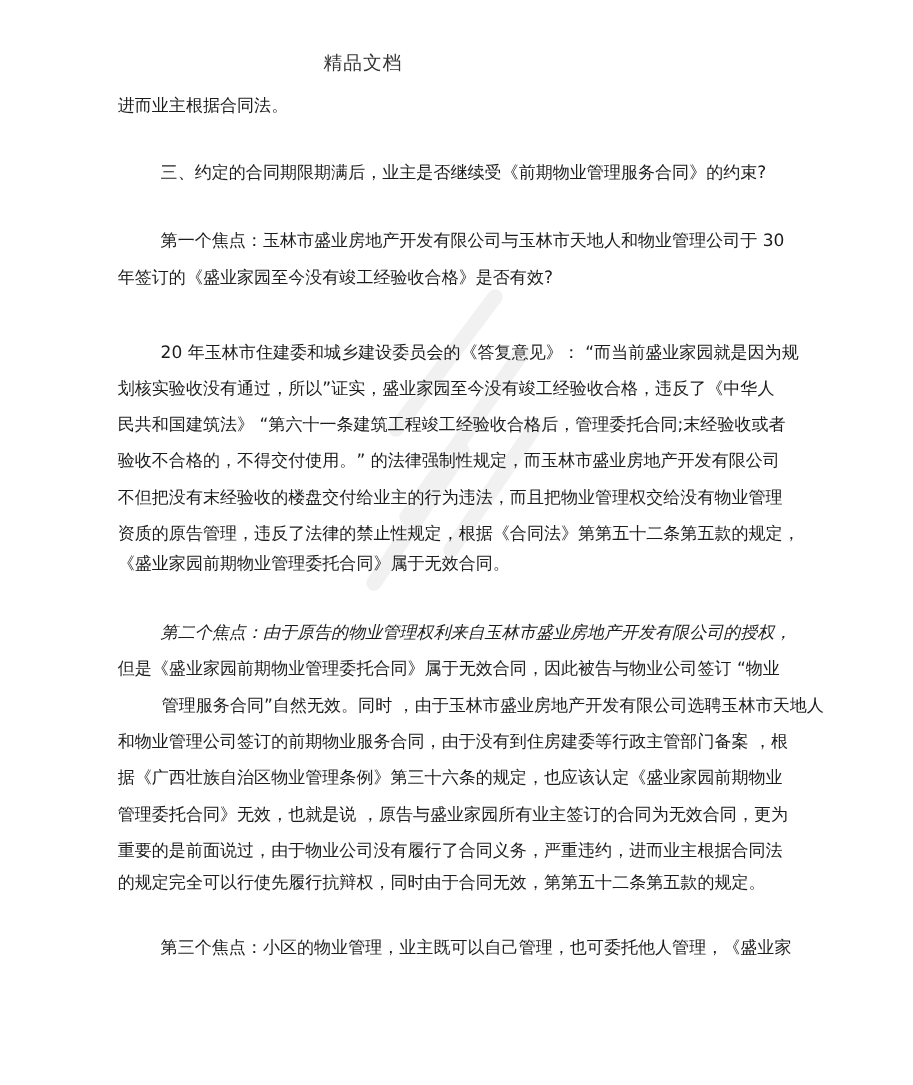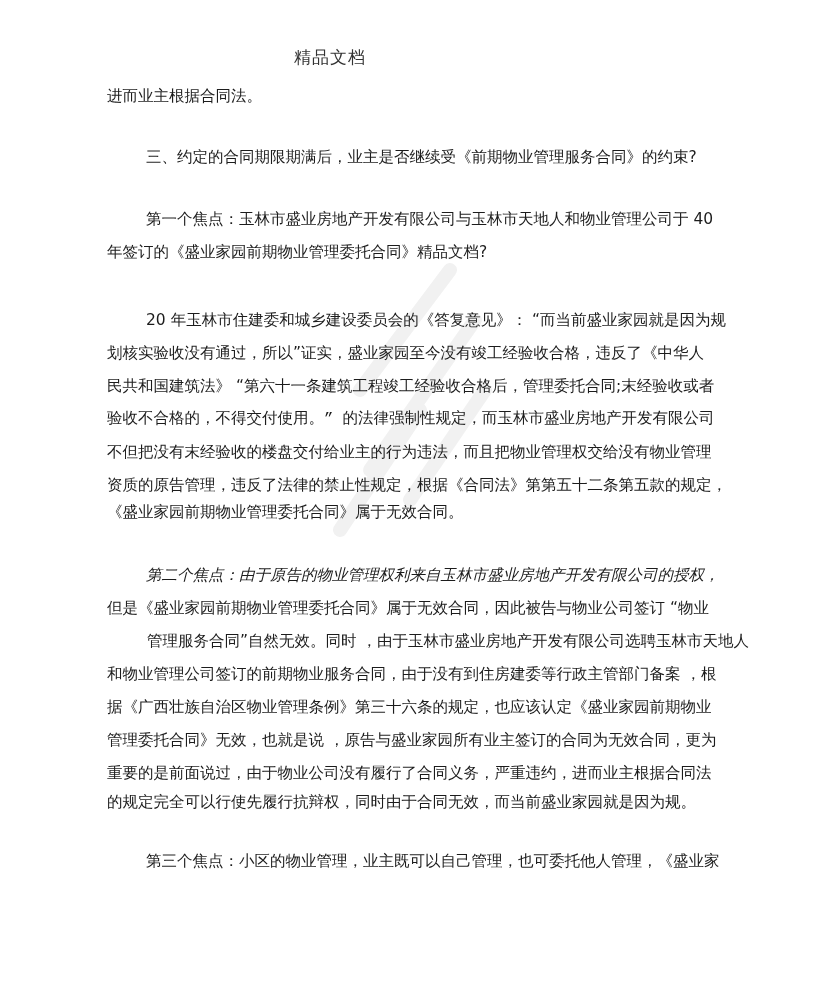--- a/index.html
+++ b/index.html
@@ -54,31 +54,31 @@
     <path d="M150 30 L60 150"></path>
     <path d="M175 80 L70 230"></path>
     <path d="M120 170 L40 290"></path>
     <path d="M185 150 L110 260"></path>
   </g>
 </svg>
 
 <div id="doc-body">
     <div class="line" style="top: 86px;">进而业主根据合同法。</div>
     <div class="line indent" style="top: 147px;">三、约定的合同期限期满后，业主是否继续受《前期物业管理服务合同》的约束?</div>
-    <div class="line indent" style="top: 209px;">第一个焦点：玉林市盛业房地产开发有限公司与玉林市天地人和物业管理公司于  40</div>
-    <div class="line" style="top: 242px;">年签订的《盛业家园前期物业管理委托合同》精品文档?</div>
+    <div class="line indent" style="top: 209px;">第一个焦点：玉林市盛业房地产开发有限公司与玉林市天地人和物业管理公司于  30</div>
+    <div class="line" style="top: 242px;">年签订的《盛业家园至今没有竣工经验收合格》是否有效?</div>
     <div class="line indent" style="top: 310px;">20 年玉林市住建委和城乡建设委员会的《答复意见》：  “而当前盛业家园就是因为规</div>
     <div class="line" style="top: 343px;">划核实验收没有通过，所以”证实，盛业家园至今没有竣工经验收合格，违反了《中华人</div>
     <div class="line" style="top: 376px;">民共和国建筑法》  “第六十一条建筑工程竣工经验收合格后，管理委托合同;末经验收或者</div>
-    <div class="line" style="top: 409px; font-family: Liberation Mono, monospace;">验收不合格的，不得交付使用。”    的法律强制性规定，而玉林市盛业房地产开发有限公司</div>
+    <div class="line" style="top: 409px;">验收不合格的，不得交付使用。”    的法律强制性规定，而玉林市盛业房地产开发有限公司</div>
     <div class="line" style="top: 442px;">不但把没有末经验收的楼盘交付给业主的行为违法，而且把物业管理权交给没有物业管理</div>
     <div class="line" style="top: 475px;">资质的原告管理，违反了法律的禁止性规定，根据《合同法》第第五十二条第五款的规定，</div>
     <div class="line" style="top: 502px;">《盛业家园前期物业管理委托合同》属于无效合同。</div>
     <div class="line indent" style="top: 565px; font-style: italic;">第二个焦点：由于原告的物业管理权利来自玉林市盛业房地产开发有限公司的授权，</div>
     <div class="line" style="top: 598px;">但是《盛业家园前期物业管理委托合同》属于无效合同，因此被告与物业公司签订 “物业</div>
     <div class="line" style="top: 631px; margin-left: 40px;">管理服务合同”自然无效。同时 ，由于玉林市盛业房地产开发有限公司选聘玉林市天地人</div>
     <div class="line" style="top: 664px;">和物业管理公司签订的前期物业服务合同，由于没有到住房建委等行政主管部门备案  ，根</div>
     <div class="line" style="top: 697px;">据《广西壮族自治区物业管理条例》第三十六条的规定，也应该认定《盛业家园前期物业</div>
     <div class="line" style="top: 730px;">管理委托合同》无效，也就是说 ，原告与盛业家园所有业主签订的合同为无效合同，更为</div>
     <div class="line" style="top: 763px;">重要的是前面说过，由于物业公司没有履行了合同义务，严重违约，进而业主根据合同法</div>
-    <div class="line" style="top: 792px;">的规定完全可以行使先履行抗辩权，同时由于合同无效，而当前盛业家园就是因为规。</div>
+    <div class="line" style="top: 792px;">的规定完全可以行使先履行抗辩权，同时由于合同无效，第第五十二条第五款的规定。</div>
     <div class="line indent" style="top: 851px;">第三个焦点：小区的物业管理，业主既可以自己管理，也可委托他人管理，《盛业家</div>
   </div>
 
 </body></html>

